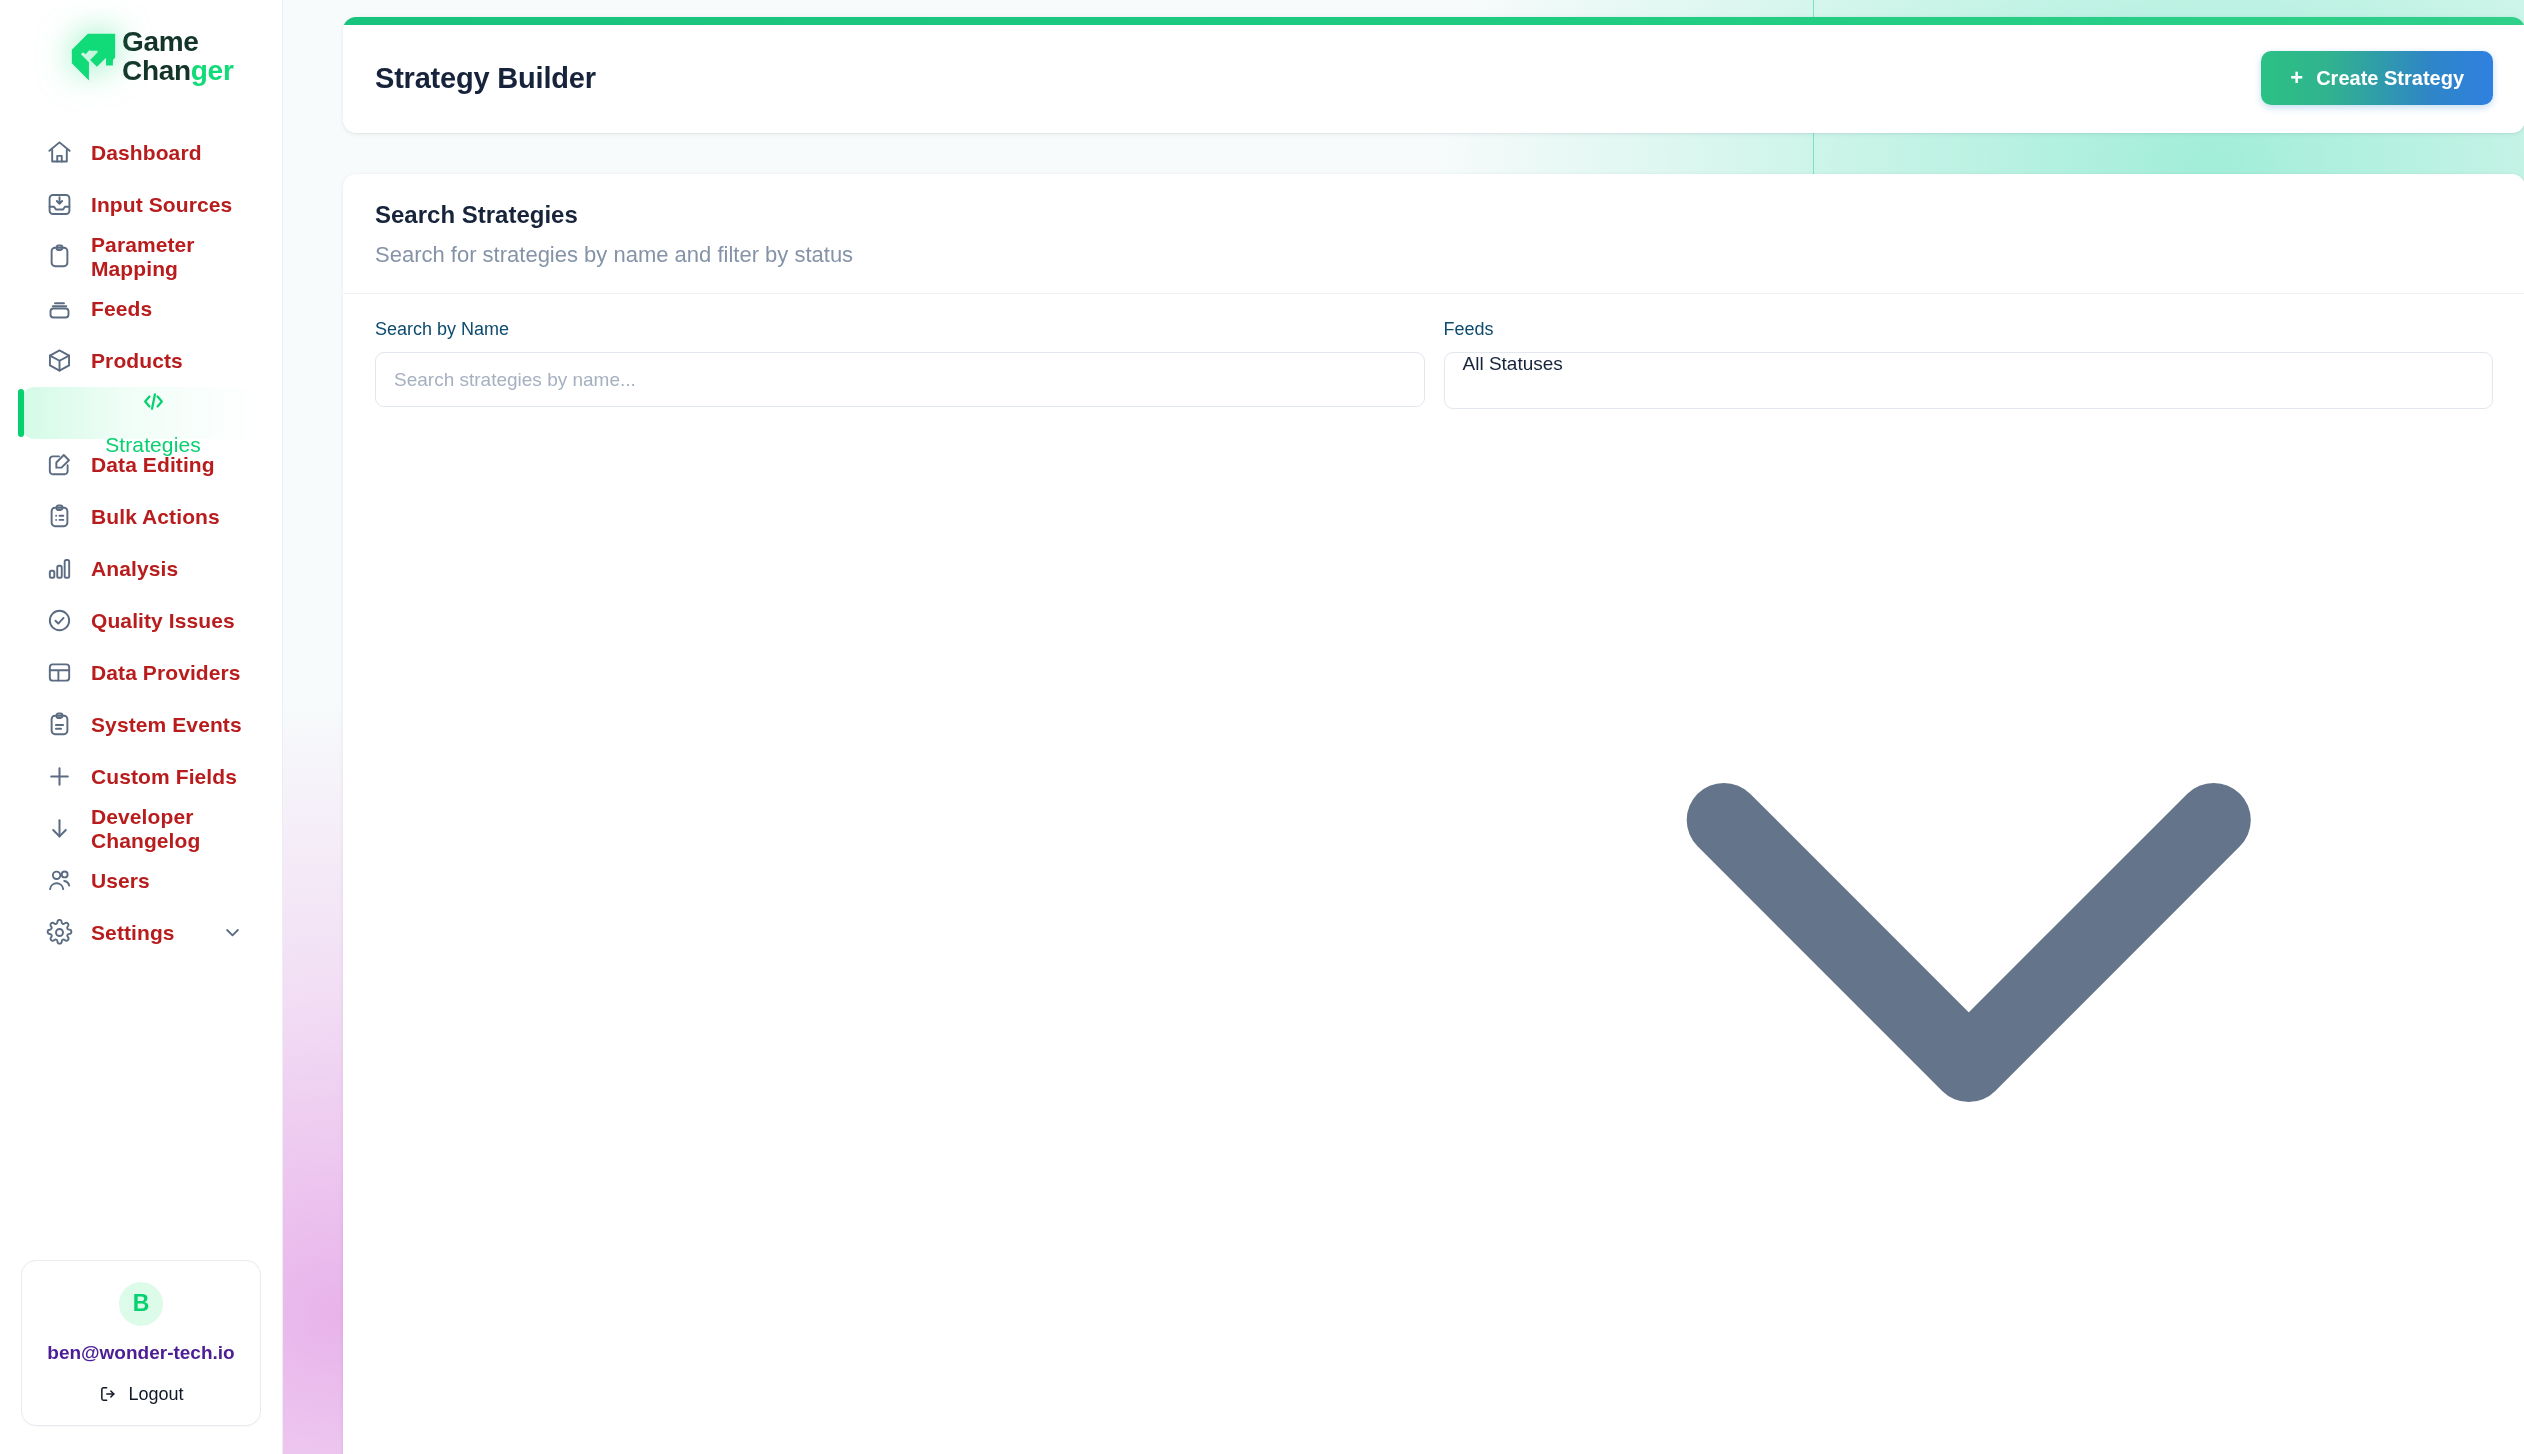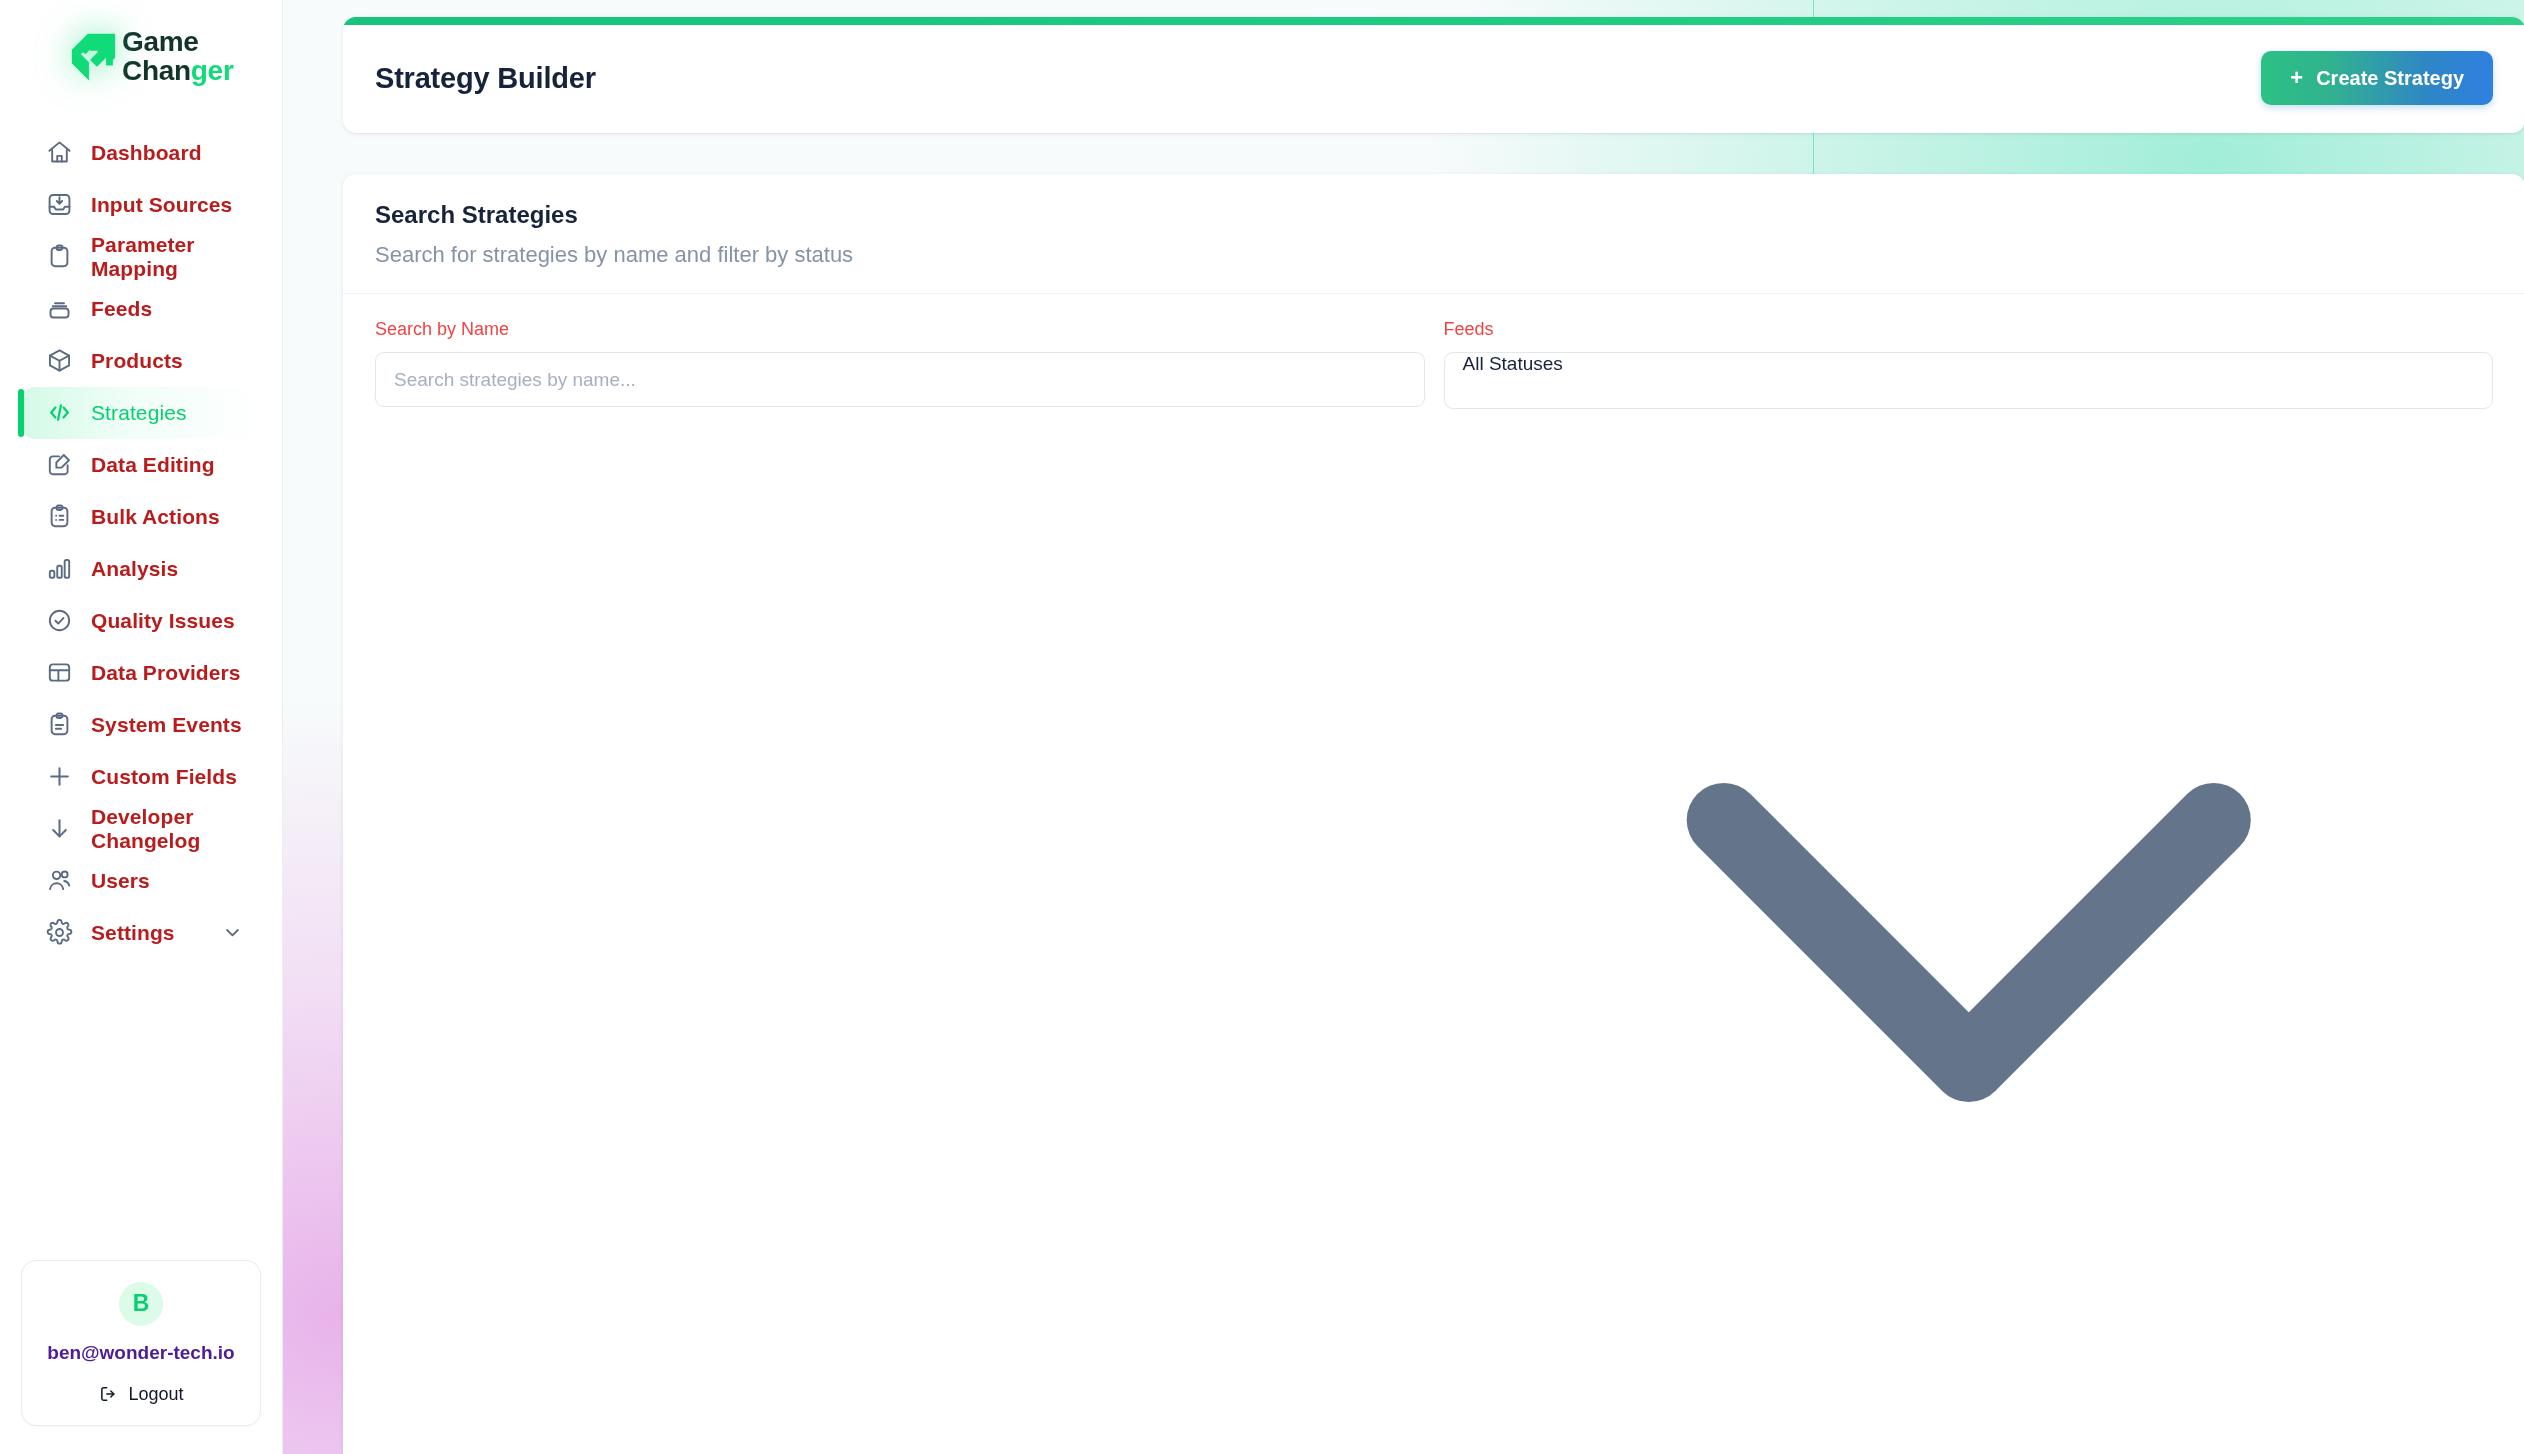--- a/index.html
+++ b/index.html
@@ -38,20 +38,21 @@
     display:flex;align-items:center;gap:17px;
     height:52px;padding-left:24px;
     border-radius:14px;position:relative;cursor:pointer;
     color:#b91c1c;font-size:21px;font-weight:700;letter-spacing:0.1px;
   }
   .nav-item .ico{width:29px;height:29px;flex:0 0 29px;display:flex;align-items:center;justify-content:center;}
   .nav-item .ico svg{width:27px;height:27px;display:block;}
   .nav-item.active{
     color:#06d16f;font-weight:500;
     background:linear-gradient(90deg,rgba(209,250,229,.95) 0%,rgba(236,253,245,.75) 45%,rgba(255,255,255,0) 100%);
+    flex-direction:column;
   }
   .nav-item.active::before{
     content:"";position:absolute;left:-3px;top:2px;bottom:2px;width:5.6px;
     border-radius:4px;background:#06d16f;
   }
   .nav-item .chev{margin-left:auto;margin-right:17px;width:23px;height:23px;}
   .nav-item .chev svg{width:23px;height:23px;display:block;}
 
   .user-card{
     margin:0 21px 28px 21px;
@@ -120,21 +121,21 @@
   .btn-create .plus{font-size:22px;font-weight:700;line-height:0.8;}
 
   
   .search-card{margin-bottom:39px;}
   .search-head{padding:27px 32px 25px 32px;border-bottom:0.5px solid #eef1f5;}
   .search-title{font-size:24px;font-weight:700;color:#16233b;margin-bottom:13px;}
   .search-sub{font-size:22px;color:#8593a8;font-weight:400;}
   .search-body{padding:25px 32px 28px 32px;}
   .filters-row{display:flex;gap:19px;}
   .field{flex:1 1 0;}
-  .field-label{font-size:18px;color:#ef4444;margin-bottom:12px;display:block;}
+  .field-label{font-size:18px;color:#0c4a6e;margin-bottom:12px;display:block;}
   .input{
     width:100%;height:55px;border:0.5px solid #e2e7ee;border-radius:9px;
     background:#fff;padding:0 18px;font-size:19px;color:#16233b;
     font-family:"Liberation Sans","DejaVu Sans",sans-serif;outline:none;
   }
   .input::placeholder{color:#a6b0c0;}
   .select-wrap{position:relative;}
   .select{
     width:100%;height:57px;border:0.5px solid #e2e7ee;border-radius:9px;background:#fff;
     padding:0 18px;font-size:19px;color:#16233b;display:flex;align-items:flex-start;cursor:pointer;

